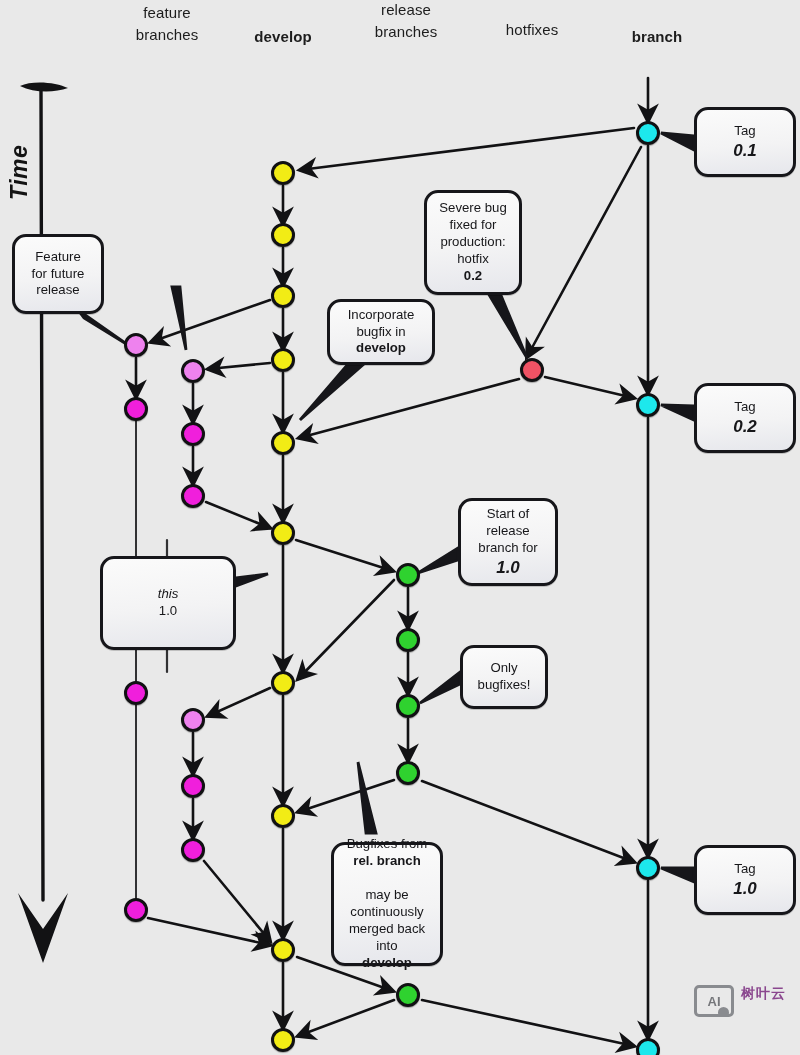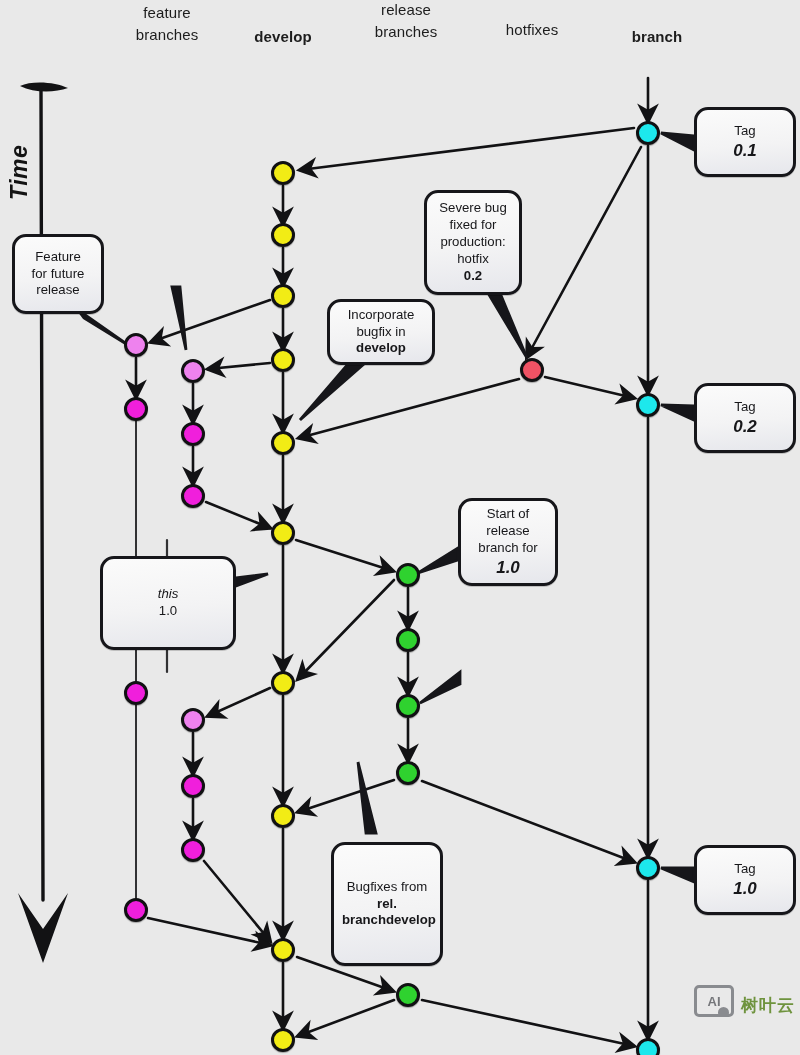--- a/index.html
+++ b/index.html
@@ -68,37 +68,37 @@
     margin-left:-12px;margin-top:-12px;
     border-radius:50%;
     border:3px solid #111113;
     box-sizing:border-box;
     box-shadow:0 1px 1px rgba(0,0,0,.3);
   }
 
   
   .watermark{
     position:absolute;
-    display:flex;align-items:flex-end;gap:7px;
+    display:flex;align-items:flex-start;gap:7px;
     opacity:.78;
   }
   .wm-box{
     width:34px;height:26px;
     border:3px solid #6f7176;
     border-radius:5px;
     display:flex;align-items:center;justify-content:center;
     font-size:13px;font-weight:bold;color:#56585d;
     position:relative;overflow:hidden;
   }
   .wm-box .dot{
     position:absolute;right:2px;bottom:-4px;
     width:11px;height:11px;border-radius:50%;
     background:#6f7176;
   }
-  .wm-text{font-size:17px;color:#4d7c0f;font-weight:bold;letter-spacing:1px;}
+  .wm-text{font-size:14px;color:#701a75;font-weight:bold;letter-spacing:1px;}
 </style>
 </head>
 <body>
 
 <div id="stage">
 
   <svg id="wires" viewBox="0 0 800 1055">
     <defs>
       <marker id="ah" viewBox="0 0 12 12" refX="9.5" refY="6" markerWidth="7.5" markerHeight="7.5" orient="auto-start-reverse">
         <path d="M0.5,0.5 L11.5,6 L0.5,11.5 L4,6 Z" fill="#121214"></path>
@@ -246,24 +246,32 @@
     <span><i>this</i><span> 1.0</span></span>
   </div>
 
   <div class="bubble" style="left:458px;top:498px;width:100px;height:88px;">
     <span><span>Start of
 release
 branch for
 </span><span class="big">1.0</span></span>
   </div>
 
+  <div class="bubble" style="left:460px;top:645px;width:88px;height:64px;">
+    <span>Only
+bugfixes!</span>
+  </div>
 
   <div class="bubble" style="left:331px;top:842px;width:112px;height:124px;">
     <span><span>Bugfixes from
-</span><b>rel. branch</b><b>develop</b></span>
+</span><b>rel. branch</b><span>
+may be
+continuously
+merged back
+into </span><b>develop</b></span>
   </div>
 
   <div class="bubble" style="left:694px;top:107px;width:102px;height:70px;">
     <span><span>Tag
 </span><span class="big">0.1</span></span>
   </div>
 
   <div class="bubble" style="left:694px;top:383px;width:102px;height:70px;">
     <span><span>Tag
 </span><span class="big">0.2</span></span>

